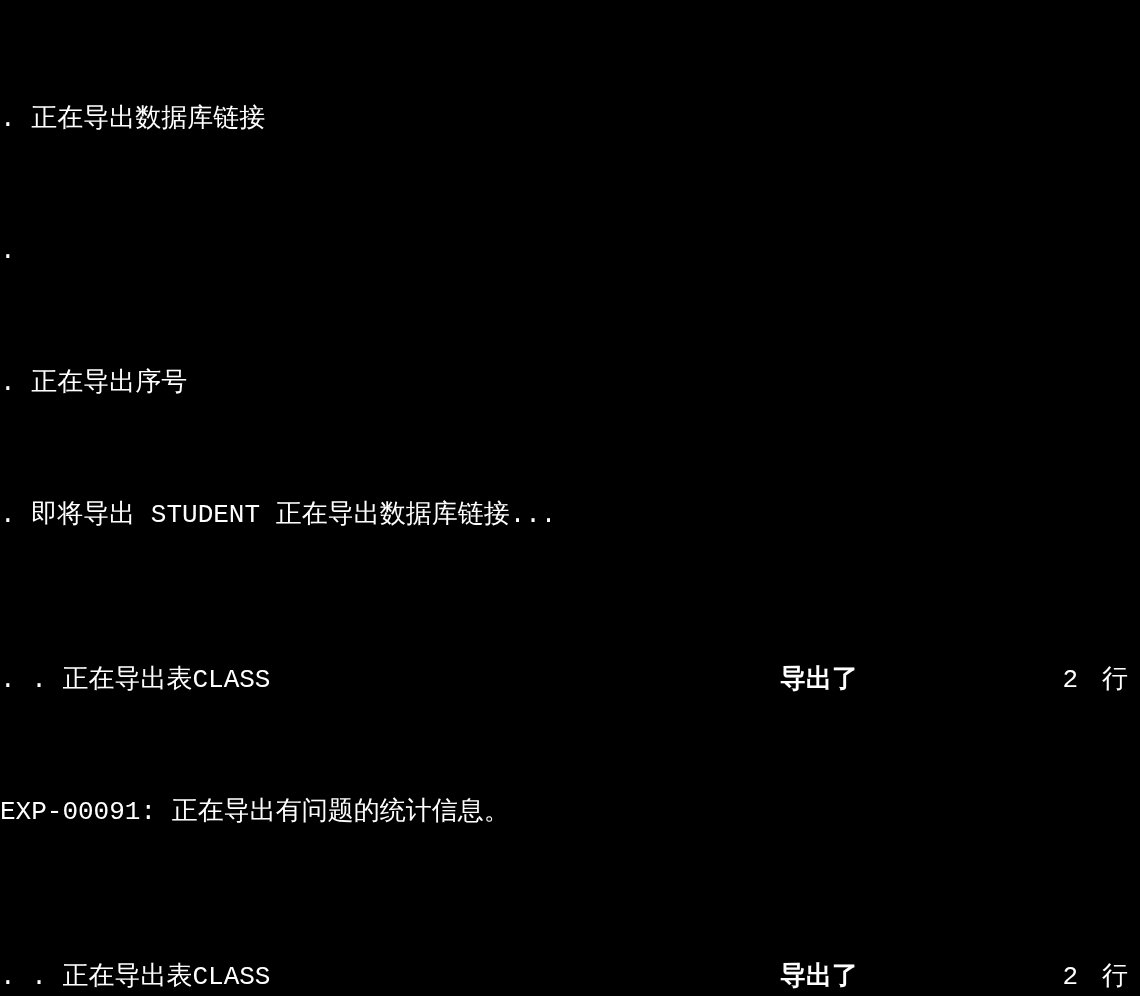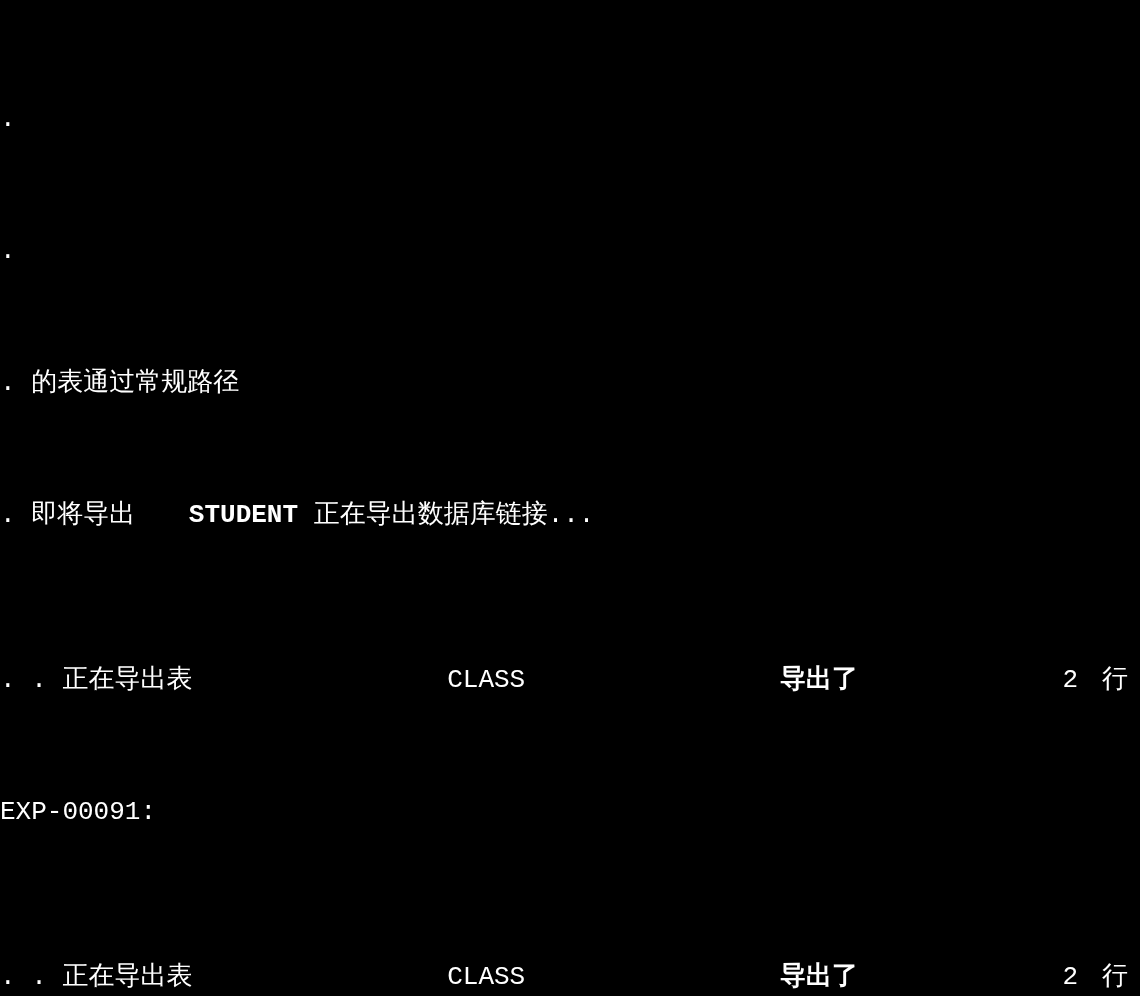--- a/index.html
+++ b/index.html
@@ -29,72 +29,74 @@
   }
   .tablewrap {
     display: flex;
     width: 100%;
   }
   .tablewrap .lead {
     flex: 0 0 auto;
   }
   .tablewrap .tname {
     flex: 1 1 auto;
-    text-align: center;
+    text-align: left;
   }
   .tablewrap .exported {
     flex: 0 0 auto;
     font-weight: bold;
   }
   .tablewrap .rows {
     width: 220px;
     text-align: right;
   }
   .tablewrap .unit {
     width: 50px;
     text-align: right;
     padding-right: 12px;
   }
-  .bold { font-weight: bold; margin-left: 38px; }
+  .bold { font-weight: normal; }
 </style>
 </head>
 <body>
 
 <div class="terminal">
 
   <div class="line">
     <span class="bullets">. </span>
+    <span class="text">正在导出数据库链接</span>
   </div>
 
   <div class="line">
     <span class="bullets">. </span>
   </div>
 
   <div class="line">
     <span class="bullets">. </span>
-    <span class="text">的表通过常规路径</span>
+    <span class="text">正在导出序号</span>
   </div>
 
   <div class="line">
     <span class="bullets">. </span>
     <span class="text"><span>即将导出 </span><span class="bold">STUDENT</span><span> 正在导出数据库链接...</span></span>
   </div>
 
   
   <div class="tablewrap">
     <span class="lead">. . </span>
     <span class="lead">正在导出表</span>
     <span class="tname">CLASS</span>
     <span class="exported">导出了</span>
     <span class="rows">2</span>
     <span class="unit">行</span>
   </div>
 
   <div class="line">
     <span class="text">EXP-00091: </span>
+    <span class="text">正在导出有问题的统计信息。</span>
   </div>
 
   
   <div class="tablewrap">
     <span class="lead">. . </span>
     <span class="lead">正在导出表</span>
     <span class="tname">CLASS</span>
     <span class="exported">导出了</span>
     <span class="rows">2</span>
     <span class="unit">行</span>

